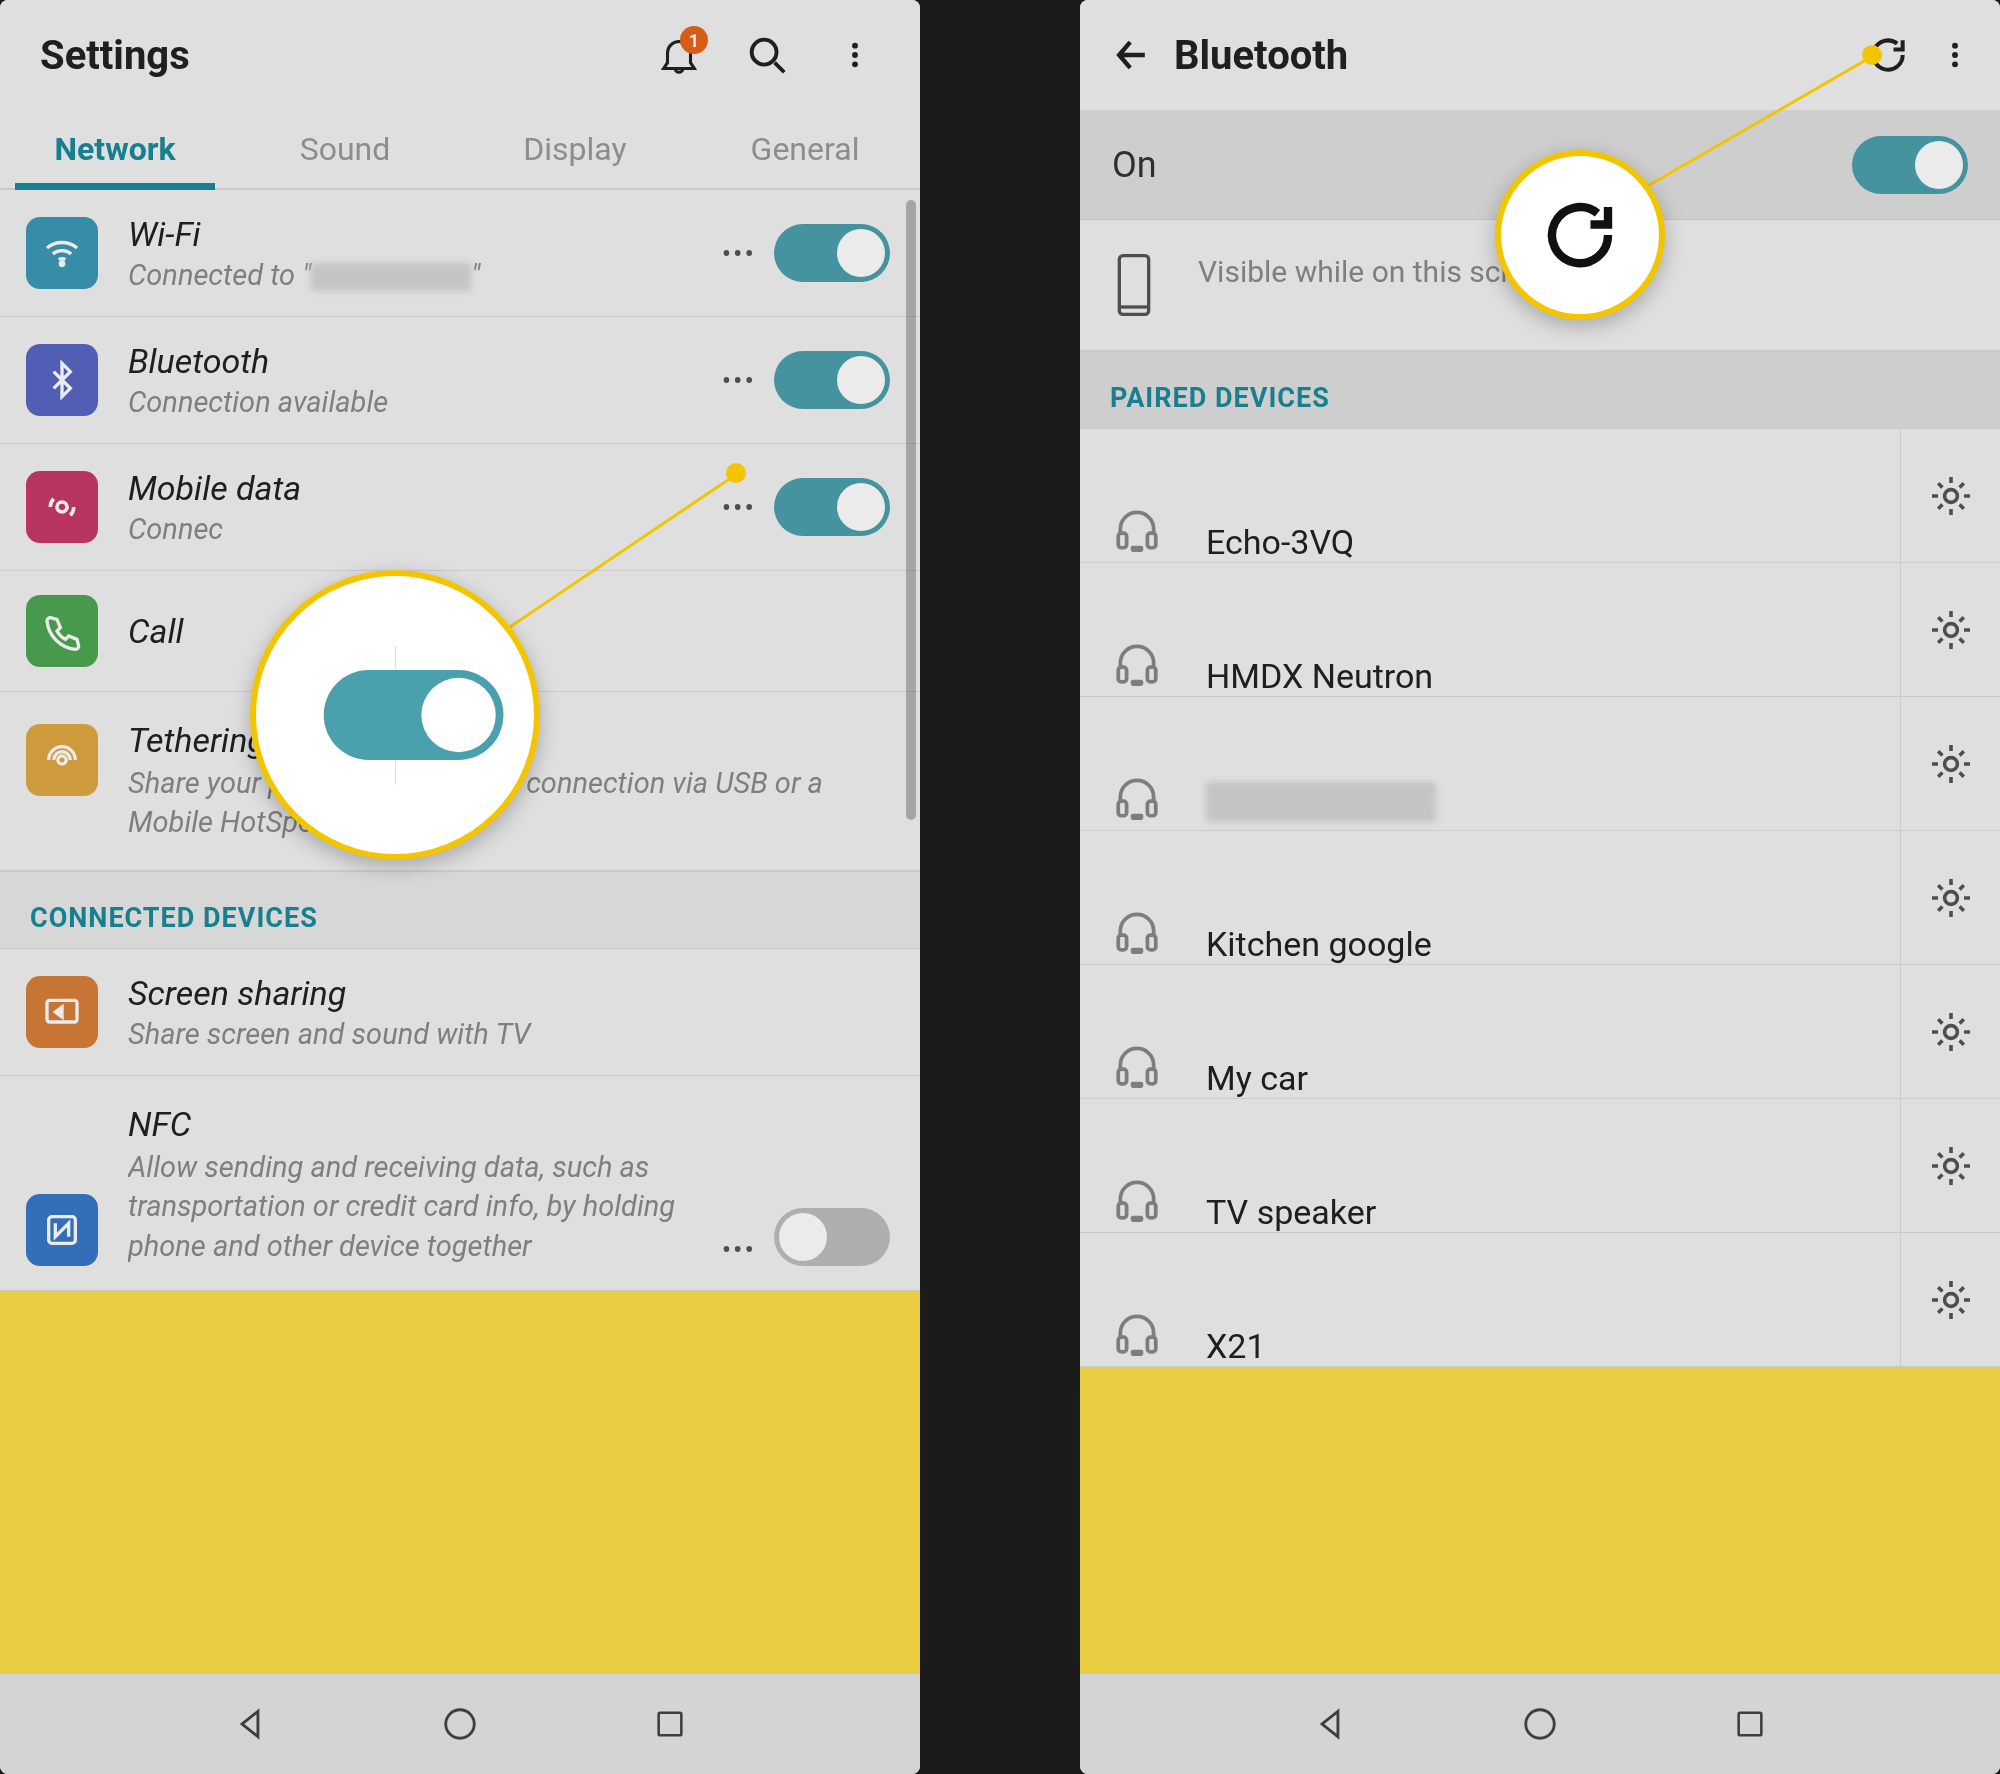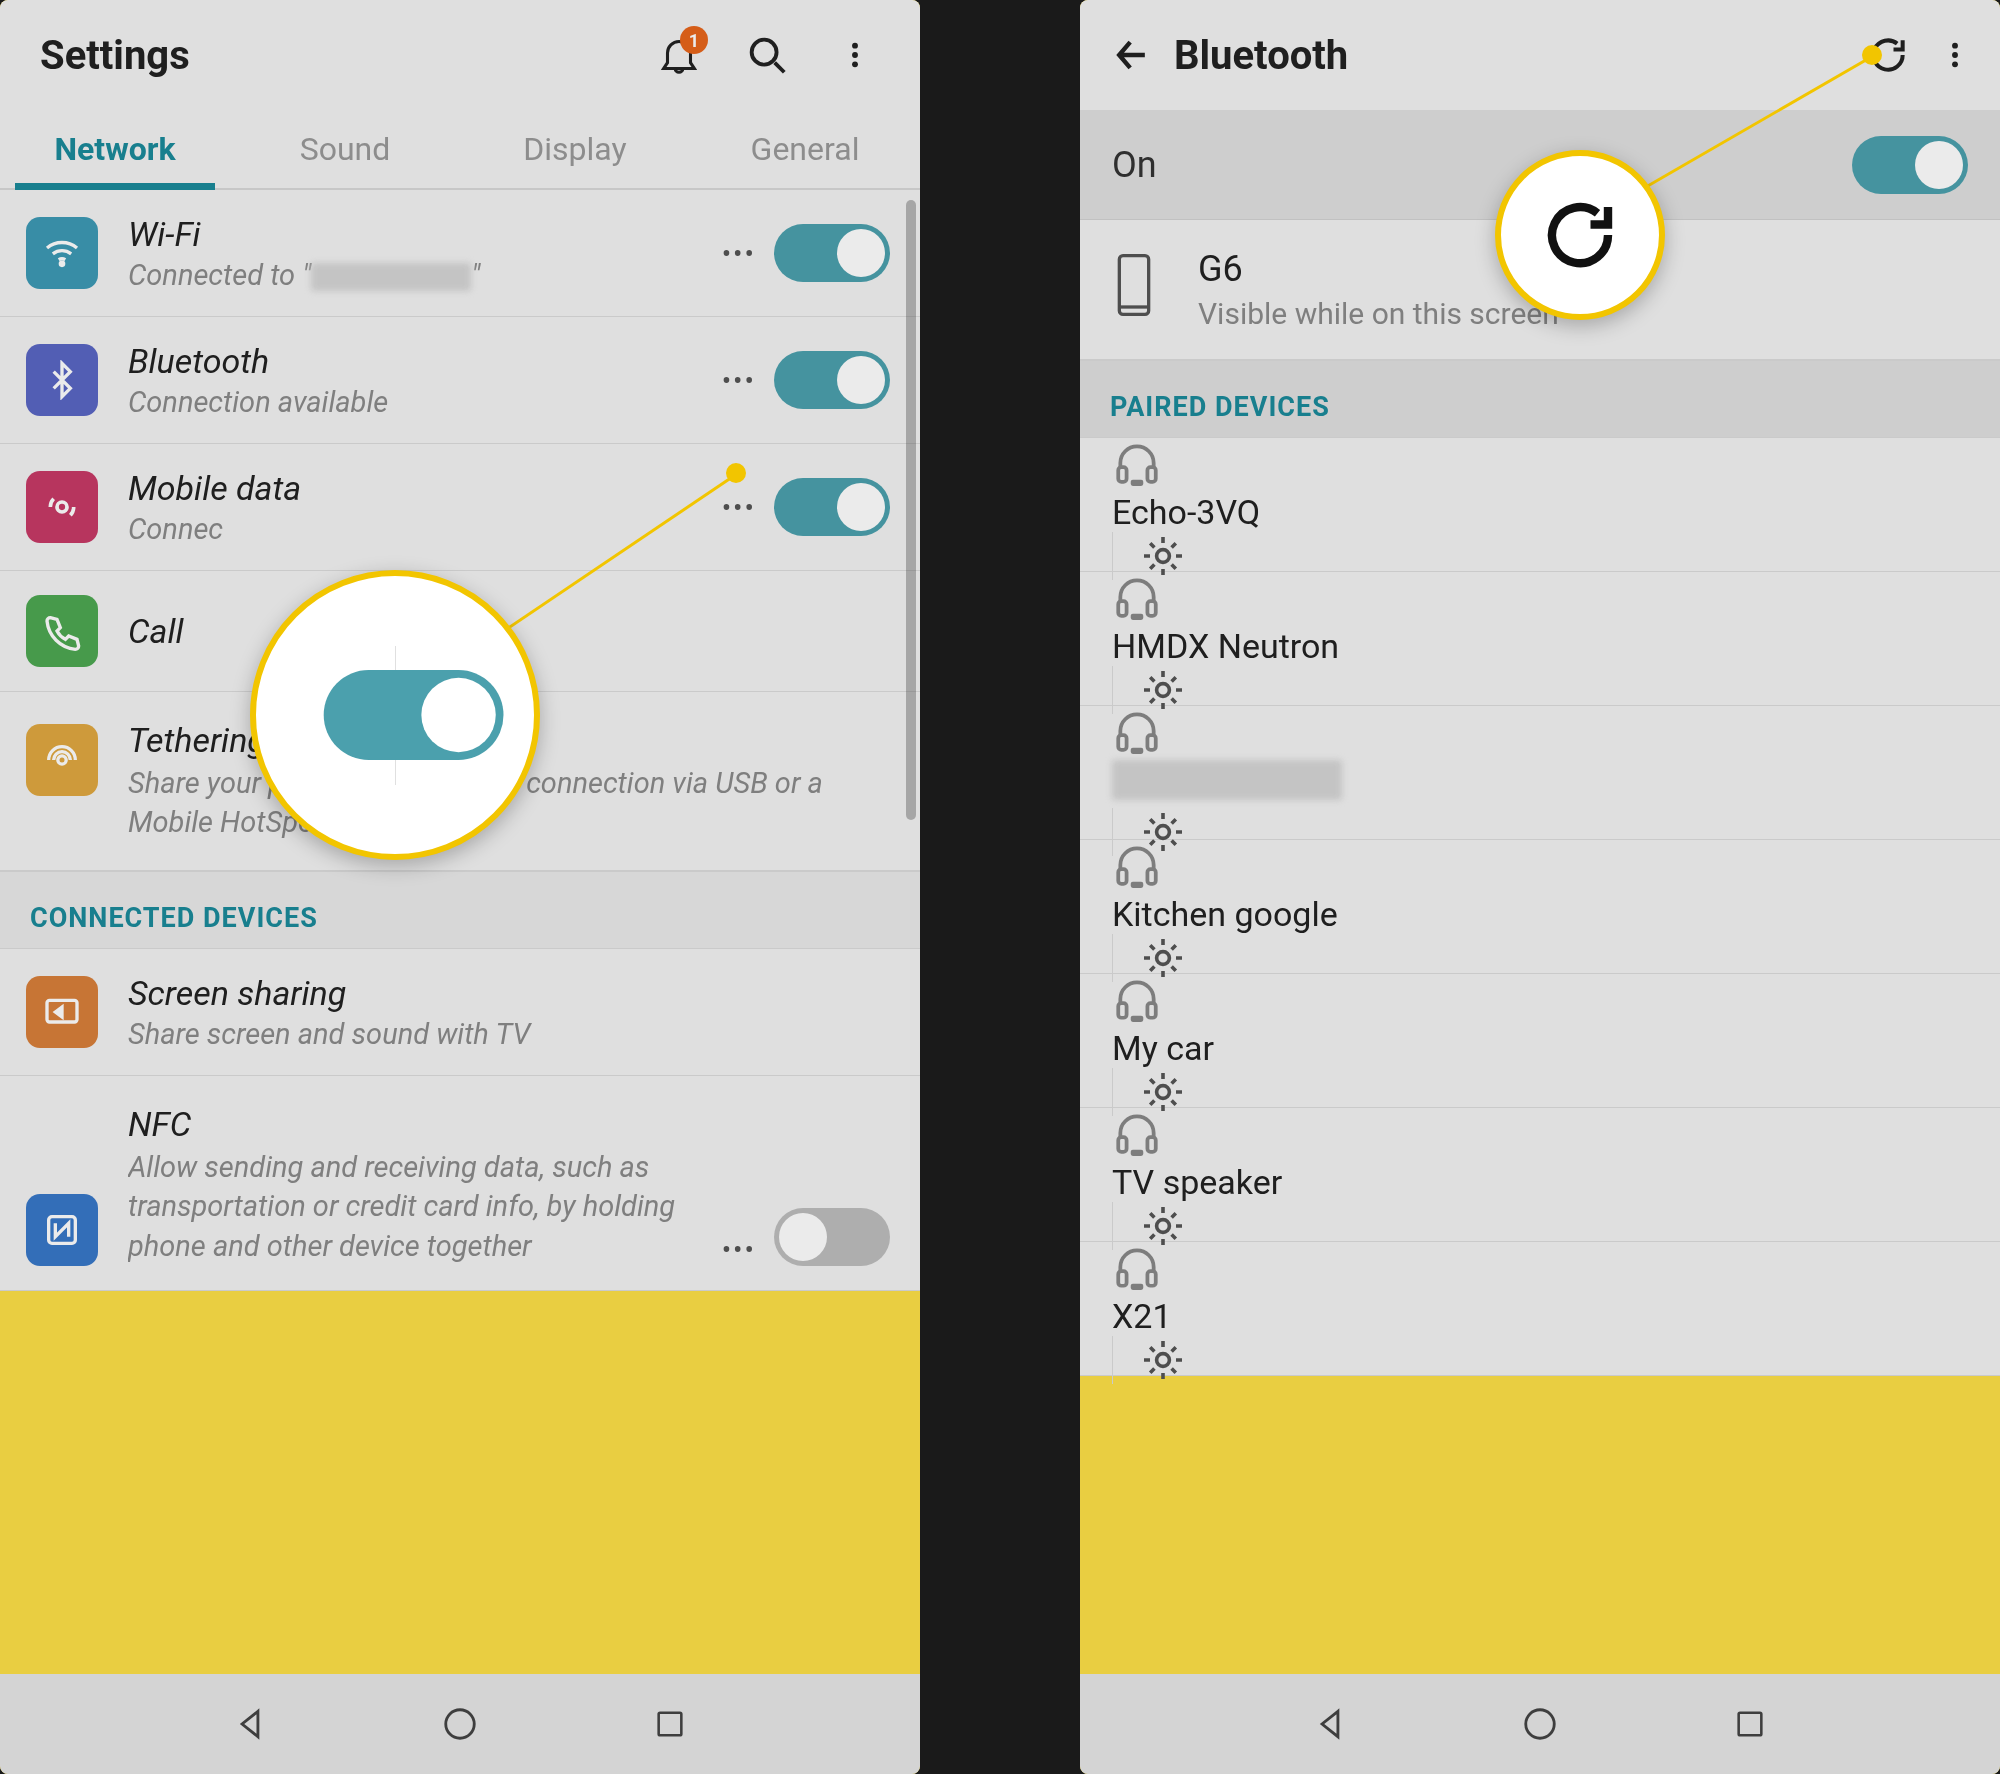--- a/index.html
+++ b/index.html
@@ -246,26 +246,25 @@
     width: 50px;
     height: 70px;
     margin-right: 36px;
     margin-top: 4px;
   }
   .bt-device-self .body .row-title { font-size: 36px; color: #222; }
   .bt-device-self .body .row-sub { font-size: 30px; color: #8a8a8a; margin-top: 6px; }
 
   .bt-row {
     display: flex;
-    align-items: flex-start;
+    align-items: flex-end;
     padding: 0 0 0 32px;
     height: 134px;
     border-bottom: 1px solid #dcdcdc;
     background: #f2f2f2;
-    flex-direction: column;
   }
   .bt-row .hp-icon {
     width: 58px;
     height: 58px;
     margin-right: 36px;
   }
   .bt-row .name { flex: 1; font-size: 34px; color: #222; }
   .bt-row .gear-wrap {
     width: 100px;
     height: 100%;
@@ -510,21 +509,20 @@
   </div>
 
   <div class="bt-device-self">
     <div class="ph-icon">
       <svg width="44" height="66" viewBox="0 0 24 36" fill="none" stroke="#555" stroke-width="1.8">
           <rect x="4" y="2" width="16" height="32" rx="2"></rect>
           <line x1="4" y1="30" x2="20" y2="30"></line>
         </svg>
     </div>
     <div class="body">
-      <div class="row-title">G6</div>
       <div class="row-sub">Visible while on this screen</div>
     </div>
   </div>
 
   <div class="section-header" style="background:#e0e0e0">PAIRED DEVICES</div>
 
   <div id="bt-list">
       <div class="bt-row">
         <div class="hp-icon"><svg width="50" height="50" viewBox="0 0 24 24" fill="none" stroke="#888" stroke-width="1.8">
             <path d="M4 14v-2a8 8 0 0116 0v2"></path>

